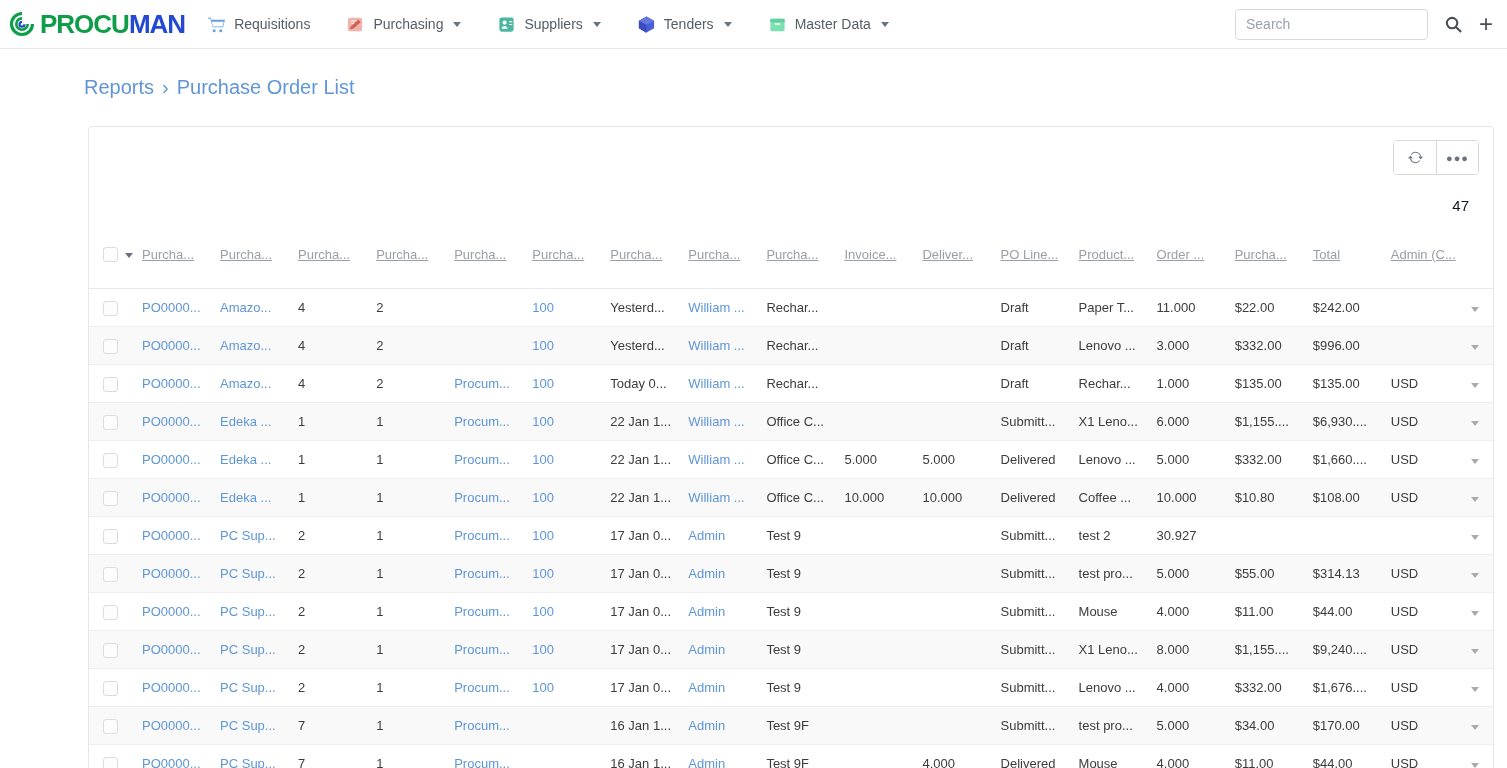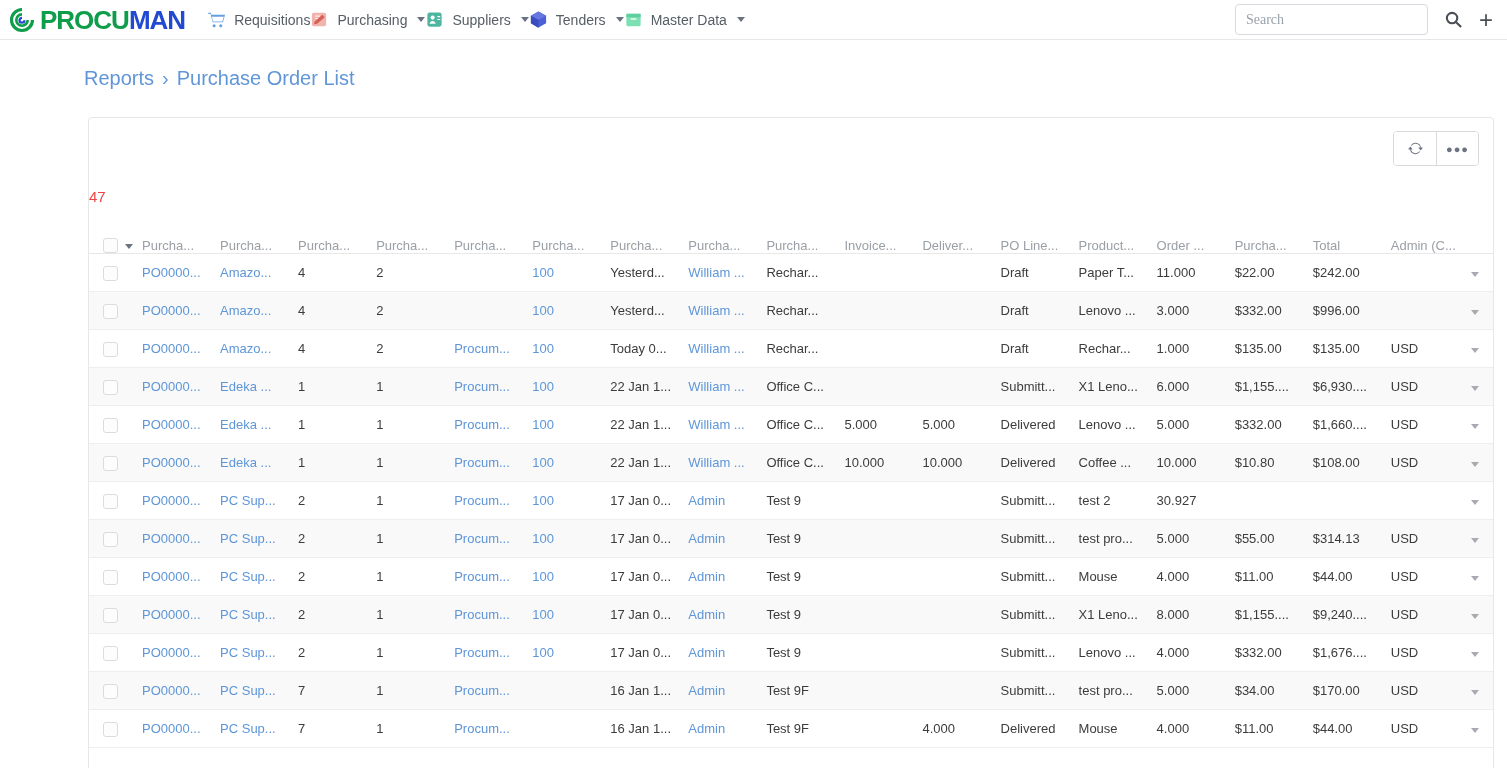--- a/index.html
+++ b/index.html
@@ -1,62 +1,62 @@
 <!DOCTYPE html>
 <html><head>
 <meta charset="utf-8">
 <style>
   * { margin:0; padding:0; box-sizing:border-box; }
   html,body { width:1507px; height:768px; overflow:hidden; background:#fff;
               font-family:"Liberation Sans","DejaVu Sans",sans-serif; }
 
   
-  .navbar { height:40px; background:#fff; border-bottom:1px solid #e7e7e7;
+  .navbar { height:49px; background:#fff; border-bottom:1px solid #e7e7e7;
             display:flex; align-items:center; padding:0 14px 0 8px; }
   .logo { display:flex; align-items:center; gap:4px; cursor:pointer; }
   .logo-swirl { width:28px; height:28px; }
   .logo-text { font-size:26px; font-weight:700; letter-spacing:-1px; line-height:1; }
   .logo-procu { color:#0e9d49; }
   .logo-man { color:#2149d1; }
-  .nav-items { display:flex; align-items:center; margin-left:22px; }
+  .nav-items { display:flex; align-items:center; margin-left:22px; gap:36px; }
   .nav-item { display:flex; align-items:center; gap:8px; font-size:14px; color:#555e66;
               cursor:pointer; white-space:nowrap; }
   .nav-item svg { width:19px; height:19px; }
   .caret { display:inline-block; width:0; height:0; border-left:4px solid transparent;
            border-right:4px solid transparent; border-top:5px solid #6b7280; margin-left:2px; }
   .nav-right { margin-left:auto; display:flex; align-items:center; gap:16px; }
   .search-input { width:193px; height:31px; border:1px solid #d6dade; border-radius:4px;
                   padding:0 10px; font-size:14px; color:#444; outline:none;
-                  font-family:Liberation Serif, serif; }
+                  font-family:Liberation Sans, sans-serif; }
   .search-input::placeholder { color:#9aa2ab; }
   .icon-btn { background:none; border:none; cursor:pointer; color:#4a4f55; display:flex;
               align-items:center; }
   .plus-glyph { font-size:24px; font-weight:400; color:#4a4f55; line-height:1; }
 
   
   .breadcrumb { margin:27px 0 0 84px; font-size:20px; color:#6096d8; }
   .breadcrumb a { color:#6096d8; text-decoration:none; cursor:pointer; }
   .breadcrumb .sep { margin:0 8px; color:#6096d8; }
 
   
   .card { margin:27px 13px 0 88px; border:1px solid #e7e7e7; border-radius:4px;
           height:700px; overflow:hidden; background:#fff; }
   .card-top { display:flex; justify-content:flex-end; padding:13px 14px 0 0; }
   .btn-group { display:flex; border:1px solid #d9d9d9; border-radius:4px; overflow:hidden; }
   .btn { width:42px; height:33px; background:#fff; border:none; display:flex;
          align-items:center; justify-content:center; cursor:pointer; color:#6b7280; }
   .btn + .btn { border-left:1px solid #d9d9d9; }
   .ellipsis-glyph { font-size:11px; letter-spacing:1px; color:#6b7280; }
-  .record-count { padding:22px 24px 0 0; font-size:15px; color:#ef4444; }
+  .record-count { text-align:right; padding:22px 24px 0 0; font-size:15px; color:#0f172a; }
 
   
   table { width:100%; border-collapse:collapse; table-layout:fixed; margin-top:24px; }
   th, td { text-align:left; white-space:nowrap; overflow:hidden; padding:0 8px 0 6px; }
-  th { font-weight:400; font-size:13px; color:#9aa0a6; padding-top:8px; padding-bottom:0;
-       border-bottom:1px solid #e8e8e8; cursor:pointer; }
+  th { font-weight:400; font-size:13px; color:#9aa0a6; padding-top:8px; padding-bottom:26px;
+       border-bottom:1px solid #e8e8e8; cursor:pointer;text-decoration:underline; }
   td { font-size:13px; color:#3c3c3c; height:38px; border-bottom:1px solid #eeeeee; }
   tbody tr:nth-child(even) { background:#f9f9f9; }
   td a { color:#5e96d8; text-decoration:none; cursor:pointer; }
   .col-select { width:47px; padding-left:14px; }
   .col-caret { width:30px; }
   .checkbox { display:inline-block; width:15px; height:15px; border:1px solid #d9dce1;
               border-radius:3px; background:#fdfdfd; vertical-align:middle; cursor:pointer; }
   th .checkbox { margin-right:5px; }
   .row-caret { border-top-color:#a7abb0; }
 </style>

